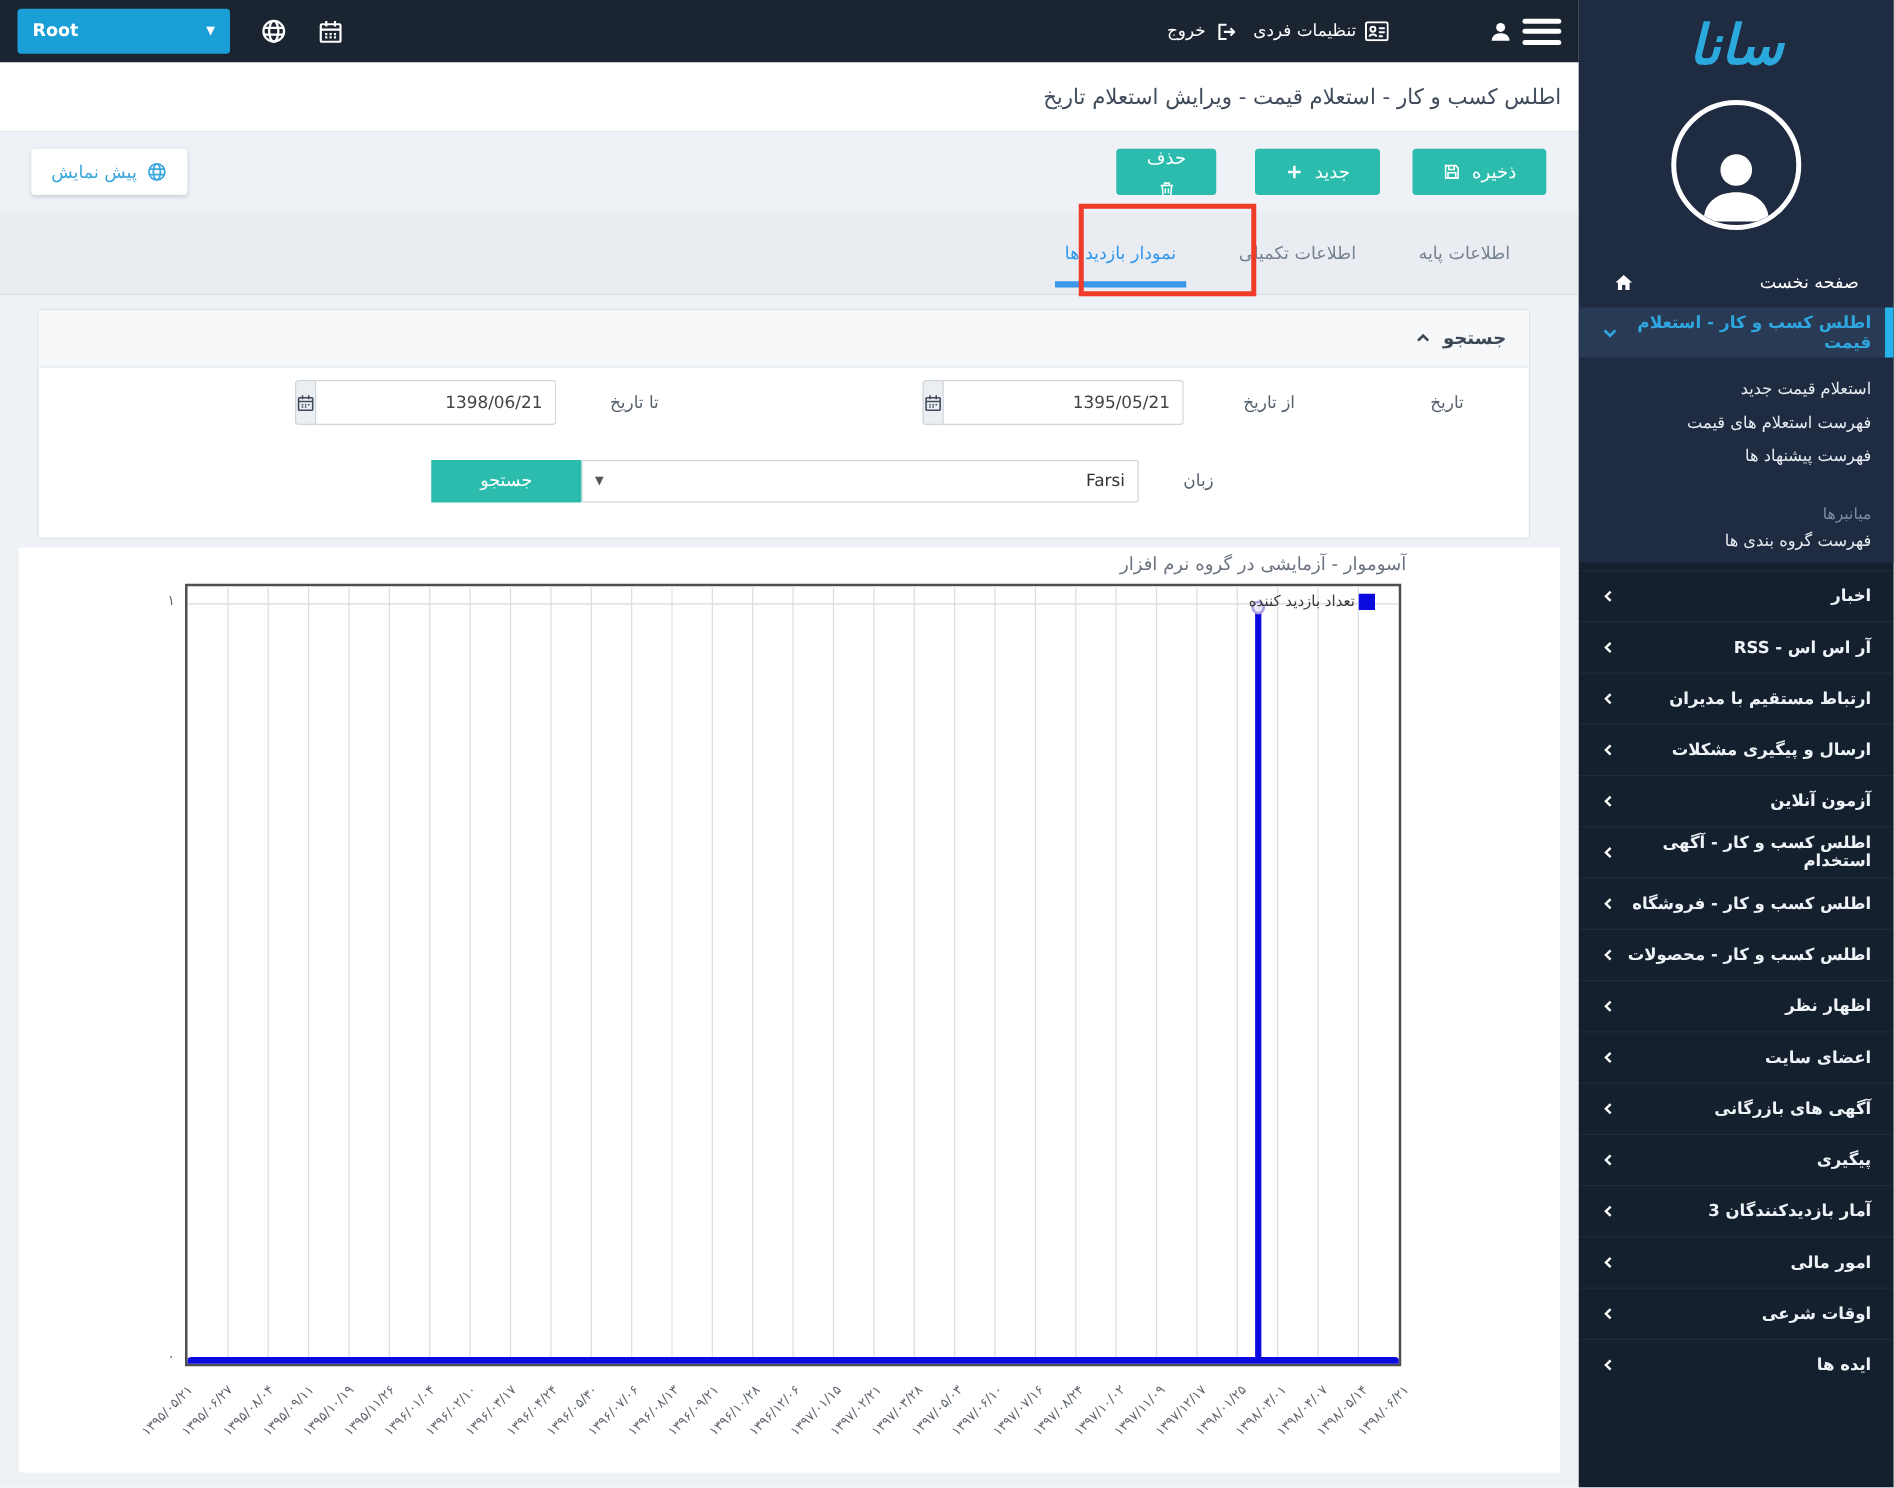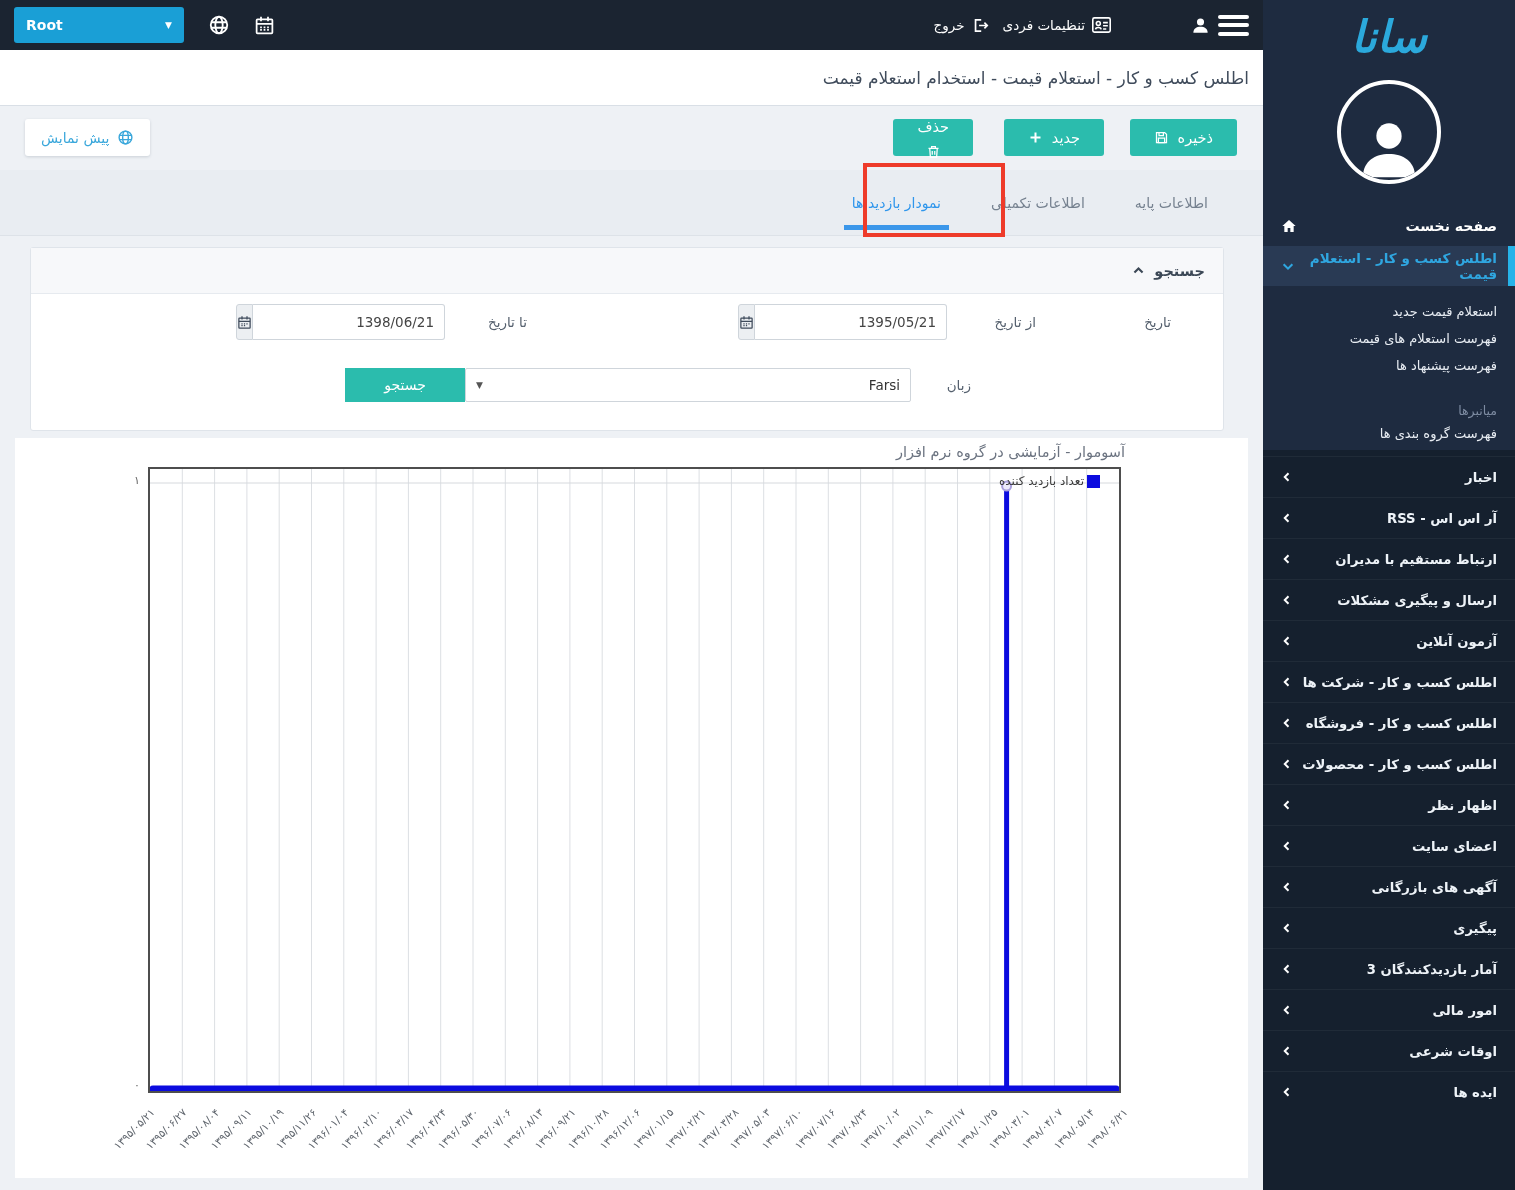--- a/index.html
+++ b/index.html
@@ -91,21 +91,21 @@
     direction:ltr; white-space:nowrap; font-size:10.5px; color:#60666e; }
 
   
   .sidebar { position:absolute; right:0; top:0; width:252px; height:1190px; background:#15202e; overflow:hidden; }
   .sb-upper { background:#1e2b40; height:450px; }
   .brand { text-align:center; padding-top:6px; }
   .brand span { font-size:44px; font-weight:bold; font-style:italic; color:#2ba9dc; line-height:62px; }
   .avatar { width:104px; height:104px; border:4px solid #fff; border-radius:50%; margin:12px auto 0;
     display:flex; align-items:flex-end; justify-content:center; overflow:hidden; }
   .sb-home { margin-top:22px; height:40px; display:flex; align-items:center; justify-content:space-between;
-    padding:0 18px; color:#fff; font-size:14px; font-weight:bold; cursor:pointer; }
+    padding:0 28px; color:#fff; font-size:14px; font-weight:normal; cursor:pointer; }
   .sb-active { height:40px; background:#293a54; display:flex; align-items:center; justify-content:space-between;
     padding:0 18px; color:#2fa6e0; font-size:13.5px; font-weight:bold; position:relative; cursor:pointer; }
   .sb-active::after { content:''; position:absolute; left:auto; right:0; top:0; bottom:0; width:7px; background:#26b3e9; }
   .sb-active .lbl { padding-left:8px; }
   .submenu { padding:12px 18px 0; list-style:none; }
   .submenu li { font-size:13px; color:#e8edf3; line-height:27px; cursor:pointer; }
   .sb-shortcuts-head { padding:24px 18px 0; font-size:12.5px; color:#7e8ca2; }
   .shortcuts { padding:2px 18px 0; list-style:none; }
   .shortcuts li { font-size:13px; color:#e8edf3; line-height:27px; cursor:pointer; }
   .accordion { margin-top:6px; }
@@ -164,21 +164,21 @@
         </svg>
     </span>
     <span class="burger">
         <span></span>
         <span></span>
         <span></span>
       </span>
   </div>
 
   <div class="page-header">
-    <div class="page-title">اطلس کسب و کار - استعلام قیمت - استخدام استعلام قیمت</div>
+    <div class="page-title">اطلس کسب و کار - استعلام قیمت - ویرایش استعلام تاریخ</div>
   </div>
 
   <div class="content">
 
     <button class="btn-teal btn-save">
       <span>ذخیره</span>
       <span>
         <svg width="15" height="15" viewBox="0 0 24 24" fill="none" stroke="#fff" stroke-width="2">
             <path d="M4 4h13l3 3v13H4z"></path>
             <path d="M8 4v5h7V4M7 13h10v7H7z"></path>
@@ -477,21 +477,21 @@
       </div>
       <div class="acc-row">
         <span>آزمون آنلاین</span>
         <span>
           <svg width="12" height="12" viewBox="0 0 16 16" fill="none" stroke="#fff" stroke-width="2.6">
             <path d="M10 3L5 8l5 5"></path>
           </svg>
         </span>
       </div>
       <div class="acc-row">
-        <span>اطلس کسب و کار - شرکت ها</span>
+        <span>اطلس کسب و کار - آگهی استخدام</span>
         <span>
           <svg width="12" height="12" viewBox="0 0 16 16" fill="none" stroke="#fff" stroke-width="2.6">
             <path d="M10 3L5 8l5 5"></path>
           </svg>
         </span>
       </div>
       <div class="acc-row">
         <span>اطلس کسب و کار - فروشگاه</span>
         <span>
           <svg width="12" height="12" viewBox="0 0 16 16" fill="none" stroke="#fff" stroke-width="2.6">

